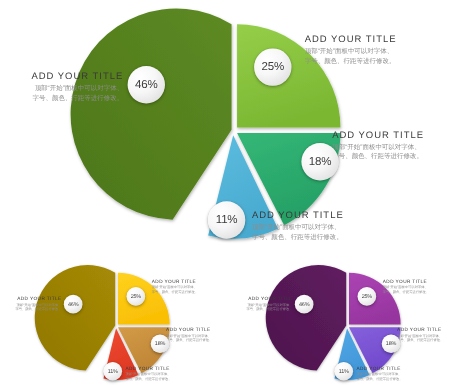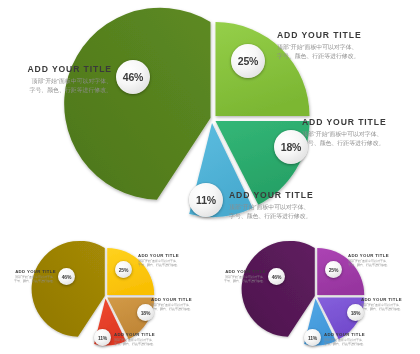--- a/index.html
+++ b/index.html
@@ -24,32 +24,32 @@
   .pie-svg{display:block;overflow:visible;}
 
   
   .bubble{
     position:absolute;
     border-radius:50%;
     background:radial-gradient(circle at 34% 30%, #ffffff 0%, #f7f7f7 42%, #e3e3e3 78%, #d2d2d2 100%);
     box-shadow:0 1px 3px rgba(0,0,0,.33), 0 0 0 .5px rgba(0,0,0,.05);
     display:flex;align-items:center;justify-content:center;
     color:#3c3c3c;
-    font-weight:bold;
+    font-weight:normal;
     letter-spacing:-.2px;
     z-index:6;
     text-align:center;
   }
   #slide-main .bubble{width:34px;height:34px;font-size:10.5px;}
   .slide-alt .bubble{width:17px;height:17px;font-size:5px;}
 
   
   .callout{position:absolute;z-index:5;}
   .callout .c-title{
-    font-weight:bold;
+    font-weight:normal;
     color:#3a3a3a;
     letter-spacing:.9px;
     white-space:nowrap;
   }
   .callout .c-body{
     color:#8d8d8d;
     white-space:nowrap;
   }
   #slide-main .callout .c-title{font-size:8.6px;margin-bottom:3px;}
   #slide-main .callout .c-body{font-size:5.9px;line-height:8.5px;}

